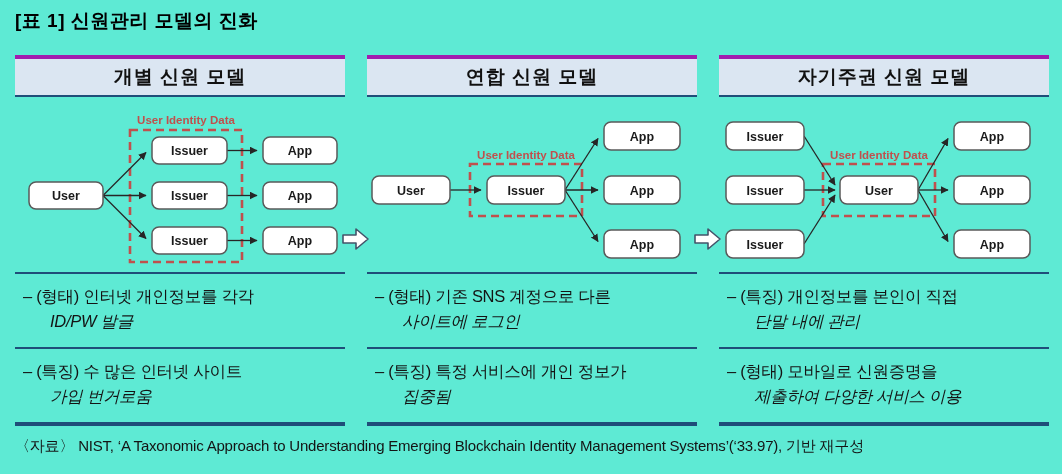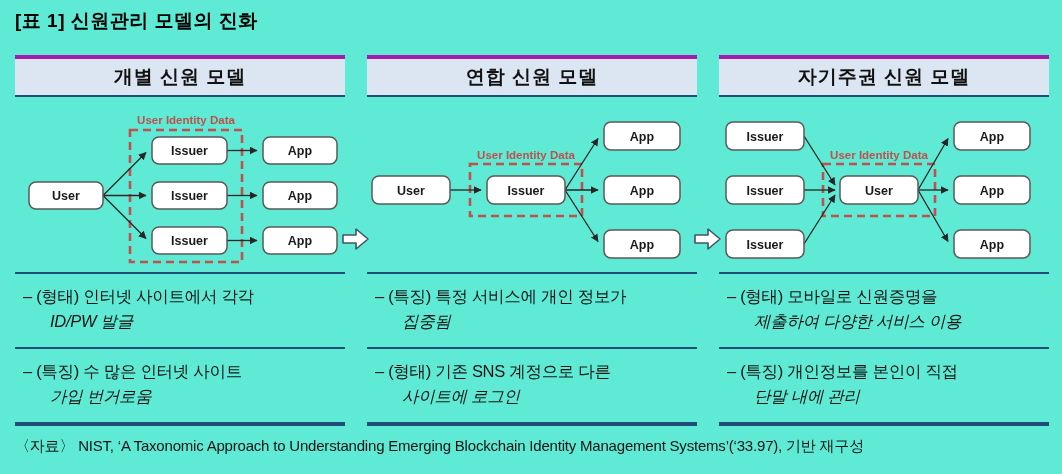--- a/index.html
+++ b/index.html
@@ -64,21 +64,21 @@
           <rect x="248" y="40" width="74" height="27" rx="7" fill="#fff" stroke="#595959" stroke-width="1.5"></rect>
           <text class="nodelabel" x="285" y="58" text-anchor="middle">App</text>
           <rect x="248" y="85" width="74" height="27" rx="7" fill="#fff" stroke="#595959" stroke-width="1.5"></rect>
           <text class="nodelabel" x="285" y="103" text-anchor="middle">App</text>
           <rect x="248" y="130" width="74" height="27" rx="7" fill="#fff" stroke="#595959" stroke-width="1.5"></rect>
           <text class="nodelabel" x="285" y="148" text-anchor="middle">App</text>
         </svg>
       </div>
       <div class="bullets">
         <div class="bullet">
-          <div class="l1">– (형태) 인터넷 사이트에서 각각</div>
+          <div class="l1">– (형태) 인터넷 개인정보를 각각</div>
           <div class="l2">ID/PW 발글</div>
         </div>
         <div class="bullet">
           <div class="l1">– (특징) 수 많은 인터넷 사이트</div>
           <div class="l2">가입 번거로움</div>
         </div>
       </div>
     </section>
 
     <div class="gap">
@@ -115,26 +115,26 @@
           <rect x="237" y="25" width="76" height="28" rx="7" fill="#fff" stroke="#595959" stroke-width="1.5"></rect>
           <text class="nodelabel" x="275" y="43.5" text-anchor="middle">App</text>
           <rect x="237" y="79" width="76" height="28" rx="7" fill="#fff" stroke="#595959" stroke-width="1.5"></rect>
           <text class="nodelabel" x="275" y="97.5" text-anchor="middle">App</text>
           <rect x="237" y="133" width="76" height="28" rx="7" fill="#fff" stroke="#595959" stroke-width="1.5"></rect>
           <text class="nodelabel" x="275" y="151.5" text-anchor="middle">App</text>
         </svg>
       </div>
       <div class="bullets">
         <div class="bullet">
+          <div class="l1">– (형태) 기존 SNS 계정으로 다른</div>
+          <div class="l2">사이트에 로그인</div>
+        </div>
+        <div class="bullet">
           <div class="l1">– (특징) 특정 서비스에 개인 정보가</div>
           <div class="l2">집중됨</div>
-        </div>
-        <div class="bullet">
-          <div class="l1">– (형태) 기존 SNS 계정으로 다른</div>
-          <div class="l2">사이트에 로그인</div>
         </div>
       </div>
     </section>
 
     <div class="gap">
       <div class="tarrow">
         <svg width="28" height="24" viewBox="0 0 28 24">
           <polygon points="1,8 14,8 14,2 26,12 14,22 14,16 1,16" fill="#ffffff" stroke="#44546a" stroke-width="1.6" stroke-linejoin="round"></polygon>
         </svg>
       </div>
@@ -172,26 +172,26 @@
           <rect x="235" y="25" width="76" height="28" rx="7" fill="#fff" stroke="#595959" stroke-width="1.5"></rect>
           <text class="nodelabel" x="273" y="43.5" text-anchor="middle">App</text>
           <rect x="235" y="79" width="76" height="28" rx="7" fill="#fff" stroke="#595959" stroke-width="1.5"></rect>
           <text class="nodelabel" x="273" y="97.5" text-anchor="middle">App</text>
           <rect x="235" y="133" width="76" height="28" rx="7" fill="#fff" stroke="#595959" stroke-width="1.5"></rect>
           <text class="nodelabel" x="273" y="151.5" text-anchor="middle">App</text>
         </svg>
       </div>
       <div class="bullets">
         <div class="bullet">
+          <div class="l1">– (특징) 개인정보를 본인이 직접</div>
+          <div class="l2">단말 내에 관리</div>
+        </div>
+        <div class="bullet">
           <div class="l1">– (형태) 모바일로 신원증명을</div>
           <div class="l2">제출하여 다양한 서비스 이용</div>
-        </div>
-        <div class="bullet">
-          <div class="l1">– (특징) 개인정보를 본인이 직접</div>
-          <div class="l2">단말 내에 관리</div>
         </div>
       </div>
     </section>
 
   </div>
 
   <div class="source">〈자료〉 NIST, ‘A Taxonomic Approach to Understanding Emerging Blockchain Identity Management Systems’(‘33.97), 기반 재구성</div>
 
 </div>
 

